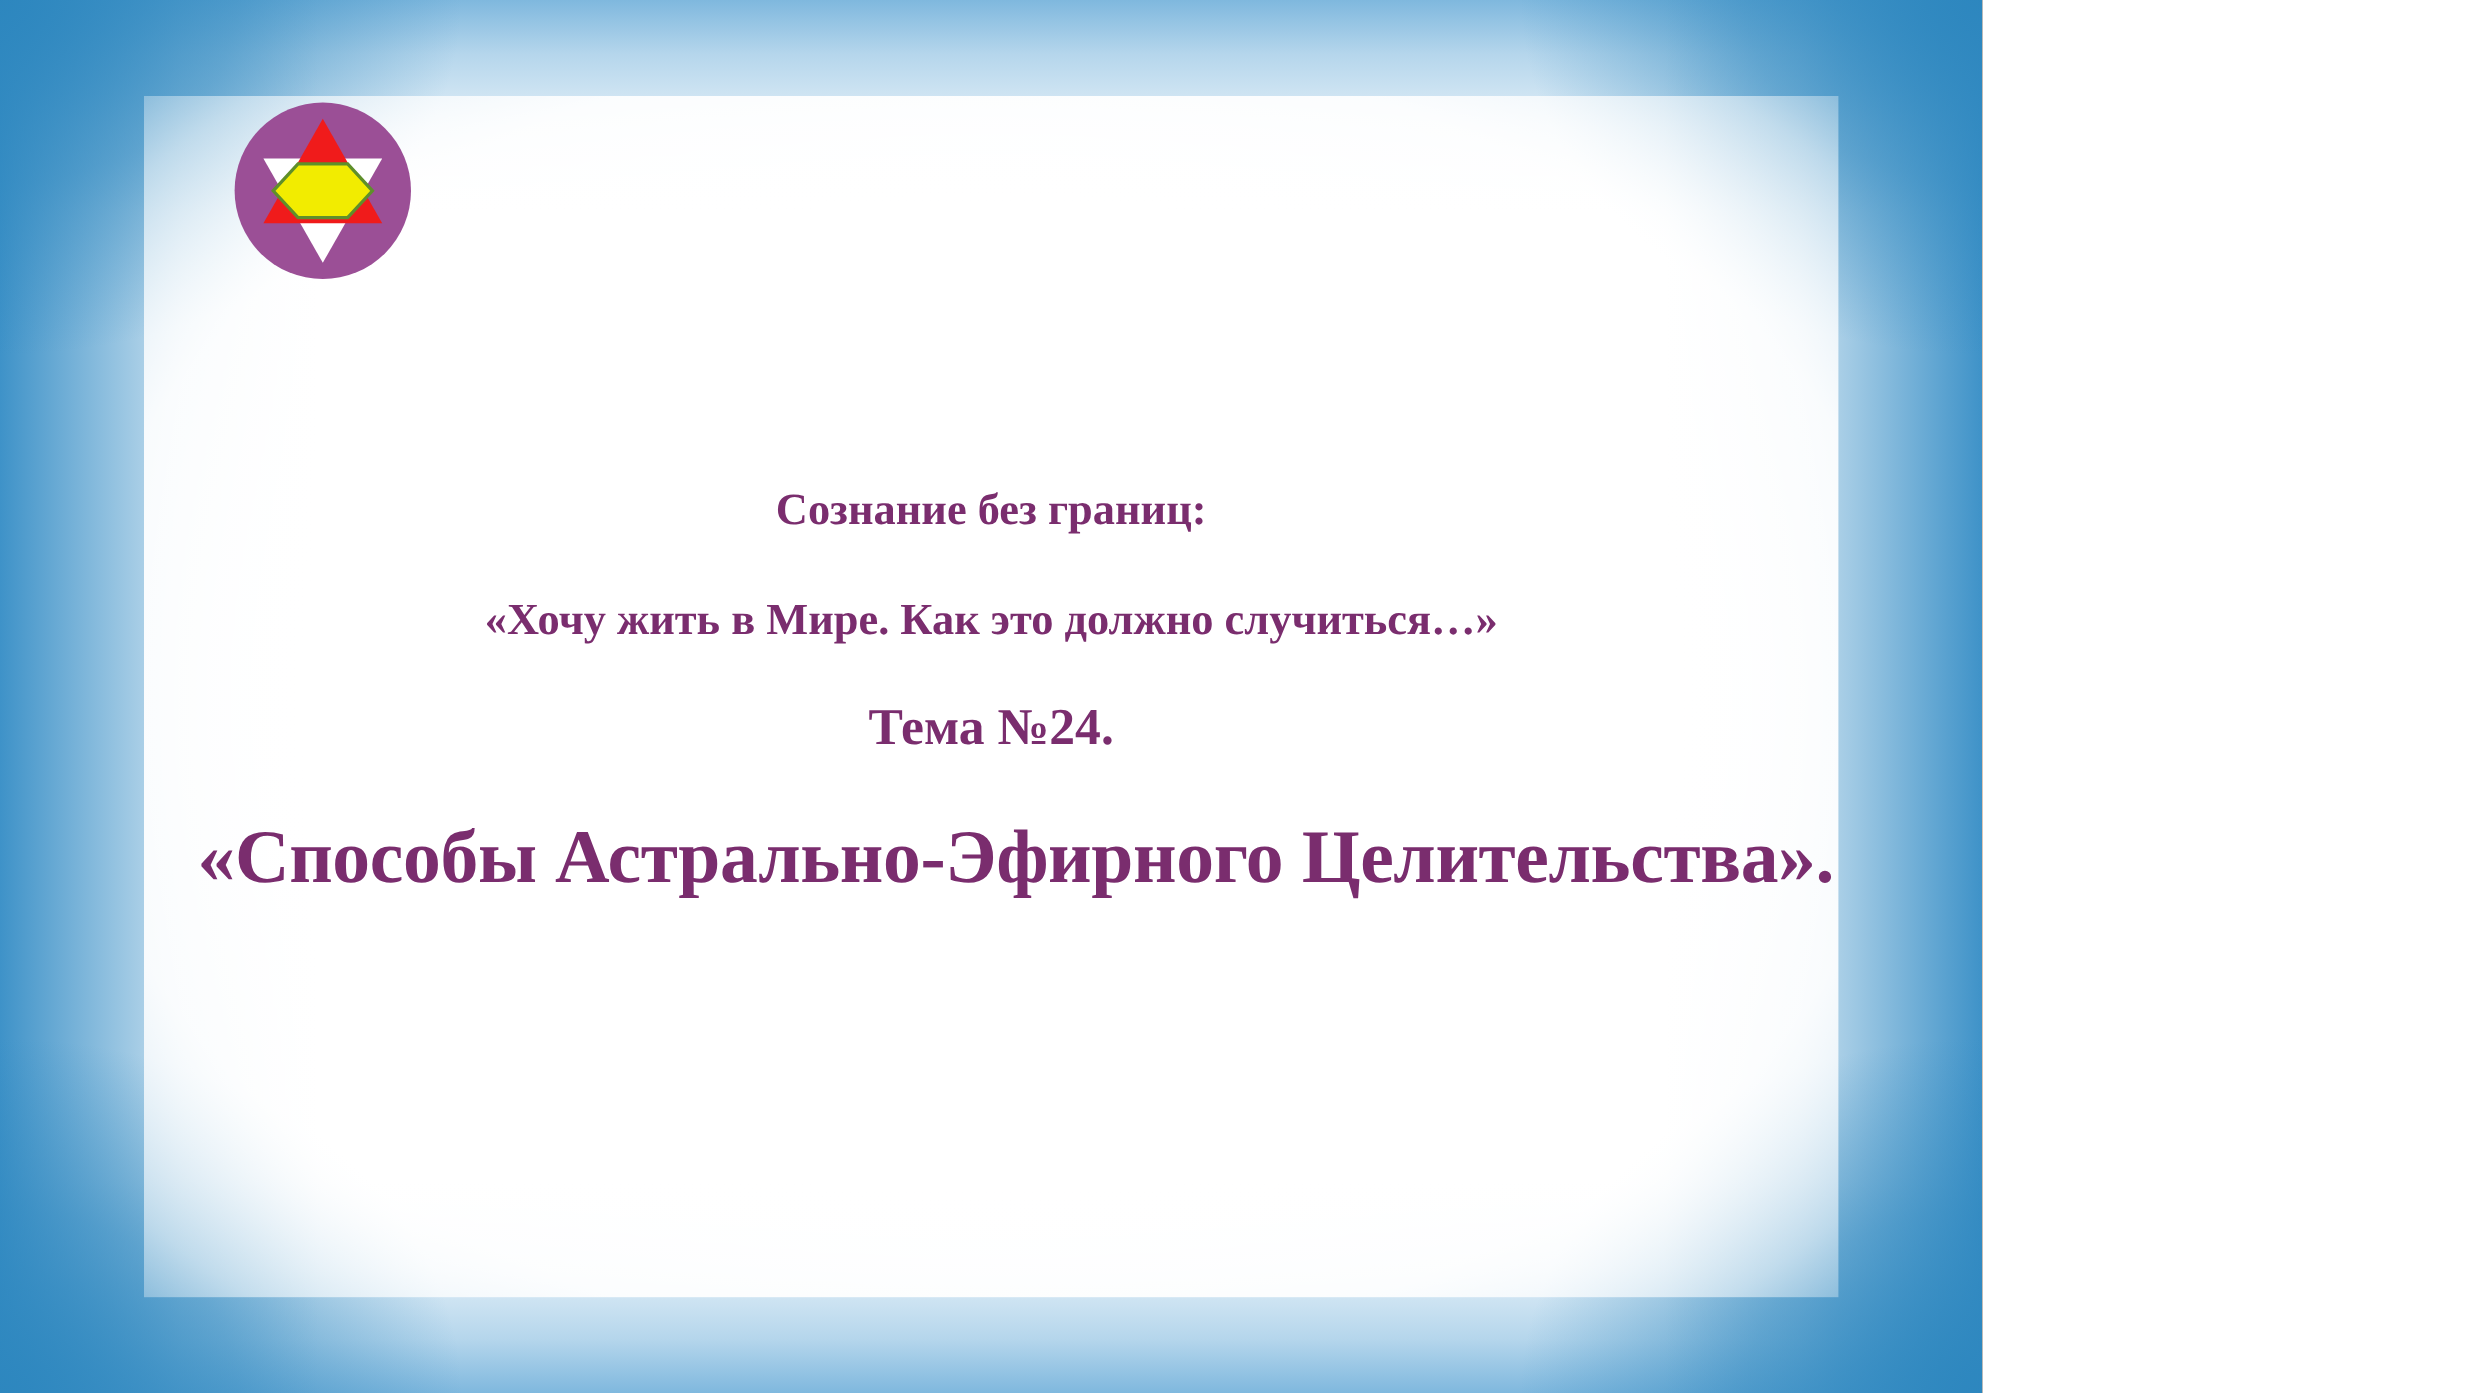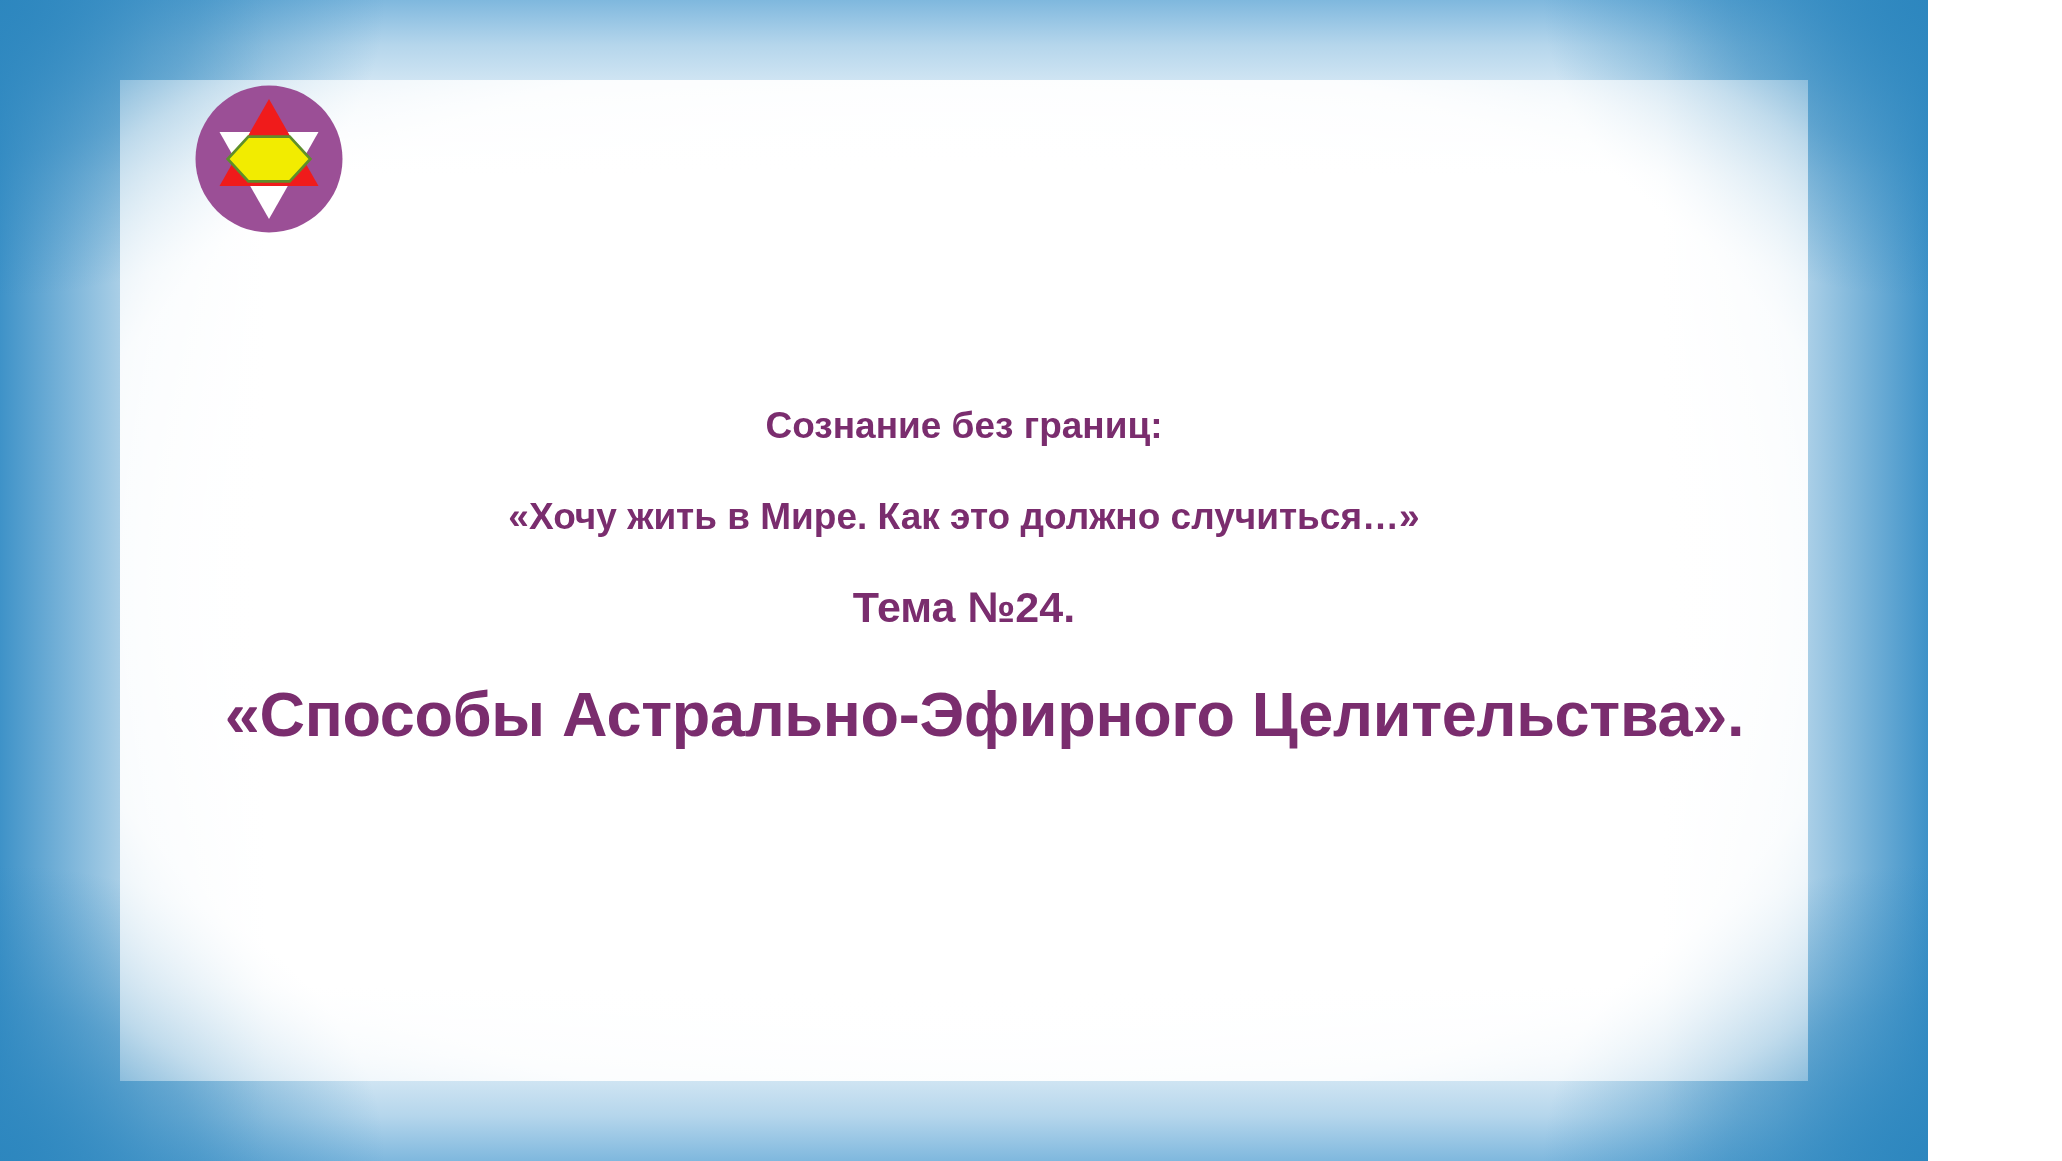--- a/index.html
+++ b/index.html
@@ -4,25 +4,25 @@
 <title>Слайд — Сознание без границ</title>
 <style>
   html, body {
     margin: 0;
     padding: 0;
     background: #ffffff;
   }
 
   .slide {
     position: relative;
-    width: 1928px;
+    width: 1652px;
     height: 1161px;
     overflow: hidden;
     background: #f97316;
-    font-family: Liberation Sans, sans-serif;
+    font-family: Liberation Serif, serif;
   }
 
   
   .frame-bg {
     position: absolute;
     inset: 0;
     background:
       
       radial-gradient(ellipse 520px 400px at 0% 0%,    rgba(44,134,190,0.95) 0%, rgba(44,134,190,0.55) 38%, rgba(44,134,190,0.0) 74%),
       radial-gradient(ellipse 520px 400px at 100% 0%,  rgba(44,134,190,0.95) 0%, rgba(44,134,190,0.55) 38%, rgba(44,134,190,0.0) 74%),

